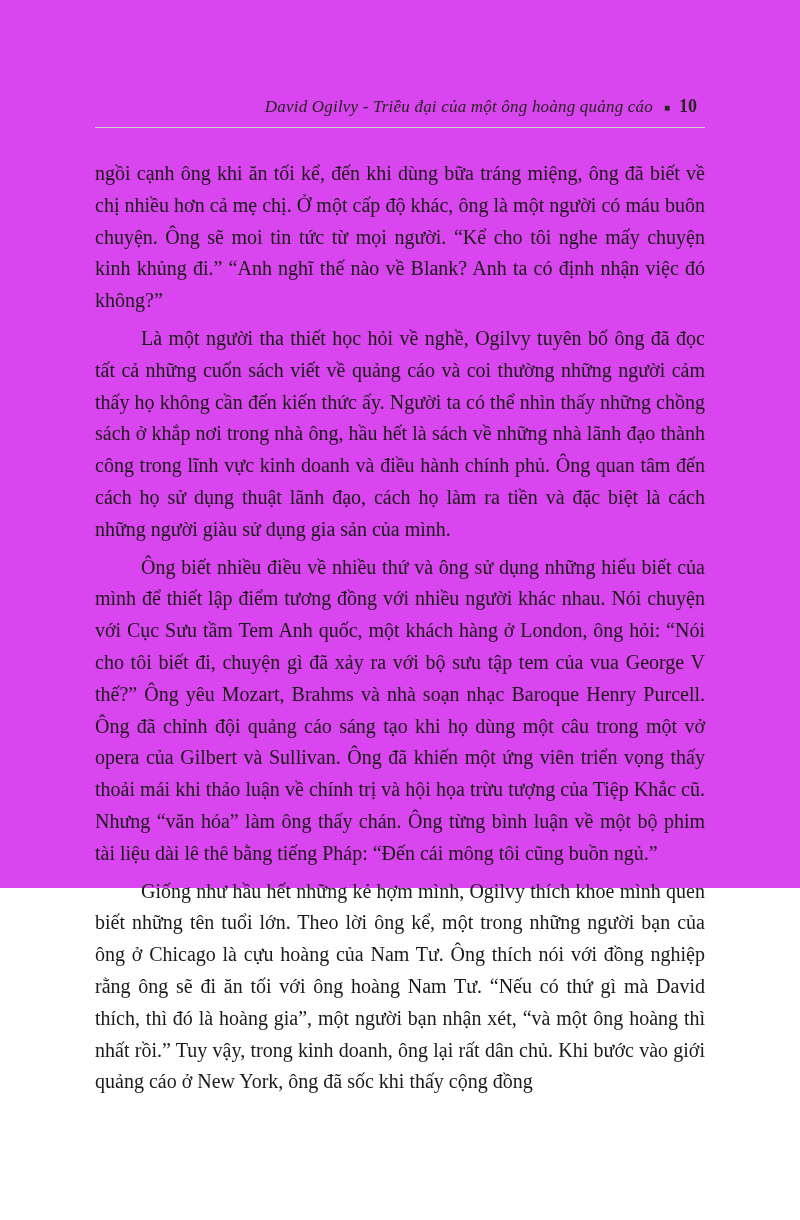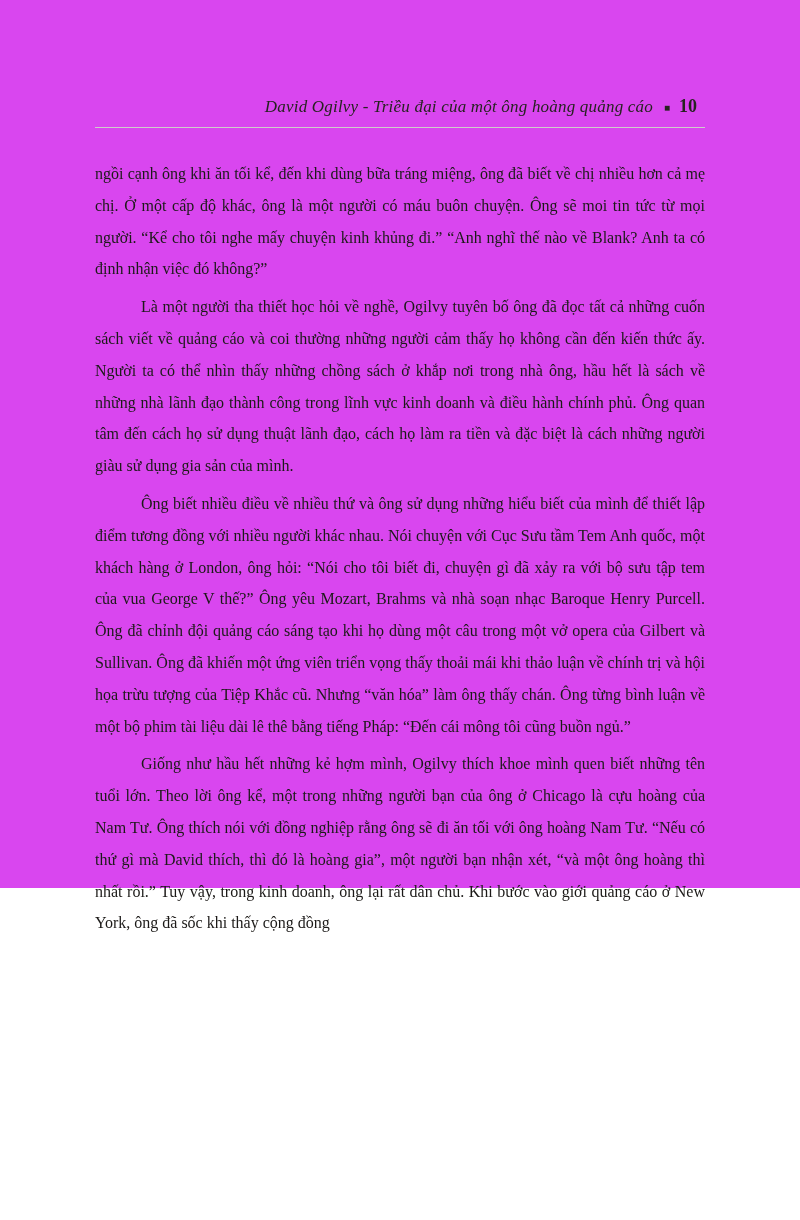--- a/index.html
+++ b/index.html
@@ -45,21 +45,21 @@
     font-weight: bold;
     font-size: 18px;
   }
   .header-rule {
     height: 0;
     border-bottom: 1px solid #cfcdca;
     margin-top: 10px;
   }
   .body-text {
     margin-top: 30px;
-    font-size: 16px;
+    font-size: 20px;
     line-height: 31.8px;
     text-align: justify;
     color: #1c1a18;
   }
   .body-text p {
     margin: 0 0 6px 0;
   }
   .body-text p.indent {
     text-indent: 46px;
     font-family: Liberation Serif, serif;

